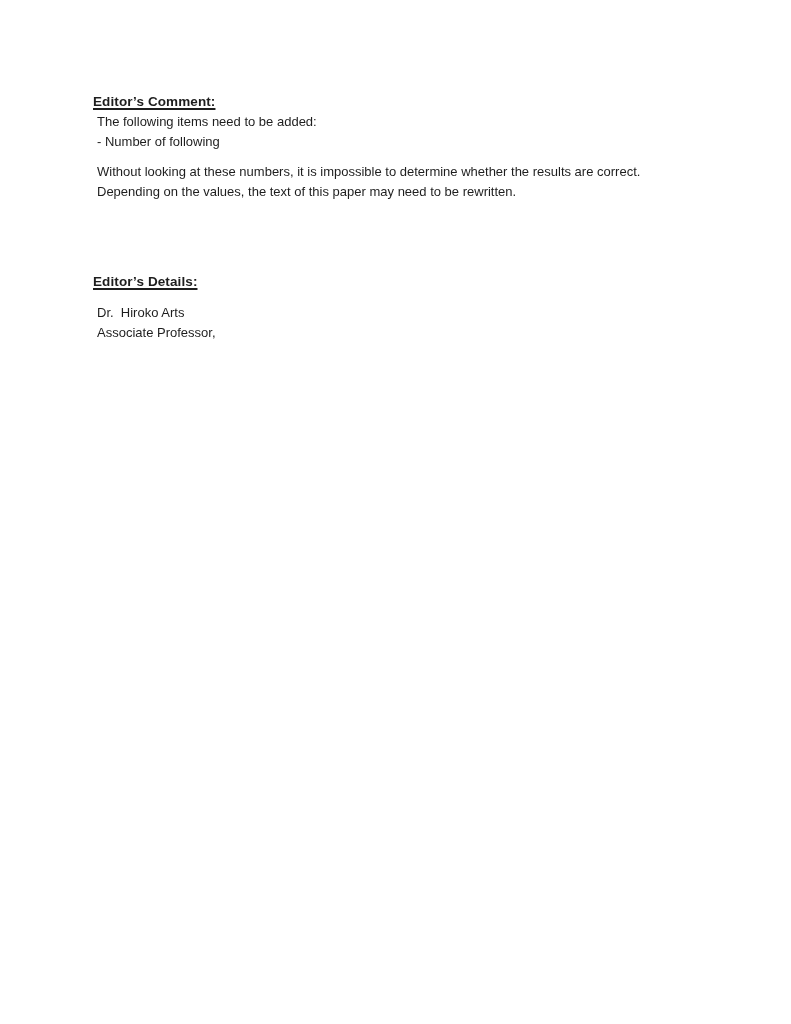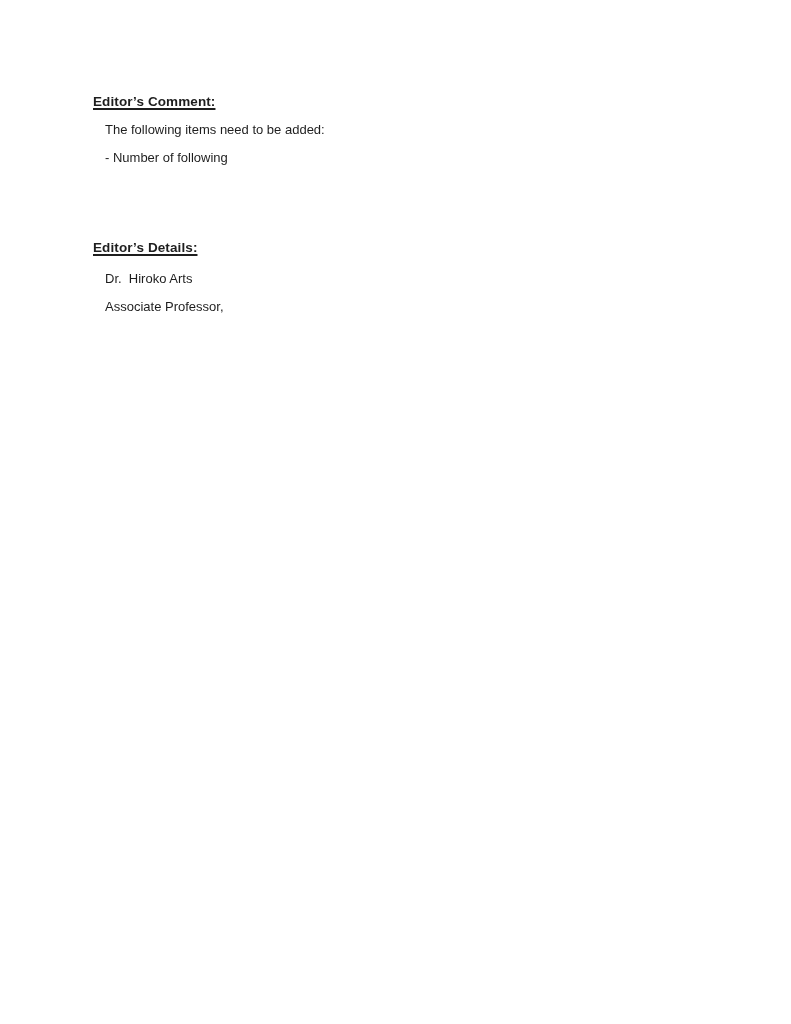--- a/index.html
+++ b/index.html
@@ -27,21 +27,21 @@
     text-decoration: underline;
     text-decoration-thickness: 1.5px;
     text-underline-offset: 2px;
     margin: 0;
     letter-spacing: 0.1px;
   }
   .para {
     margin: 14px 0 0 0;
   }
   .line {
-    margin: 12px;
+    margin: 4px;
     white-space: pre-wrap; 
   }
   .details-heading {
     margin-top: 74px;
   }
   .details-block {
     margin-top: 15px;
   }
 </style>
 </head>
@@ -50,20 +50,24 @@
 <div class="page">
   <div class="content">
 
     <h2 class="heading">Editor’s Comment:</h2>
 
     <p class="line para">The following items need to be added:</p>
 
     <p class="line para">- Number of following</p>
 
 
+    <div class="para">
+      <p class="line">Without looking at these numbers, it is impossible to determine whether the results are correct.</p>
+      <p class="line">Depending on the values, the text of this paper may need to be rewritten.</p>
+    </div>
 
     <h2 class="heading details-heading">Editor’s Details:</h2>
 
     <div class="details-block">
       <p class="line">Dr.  Hiroko Arts</p>
       <p class="line">Associate Professor,</p>
     </div>
 
   </div>
 </div>

